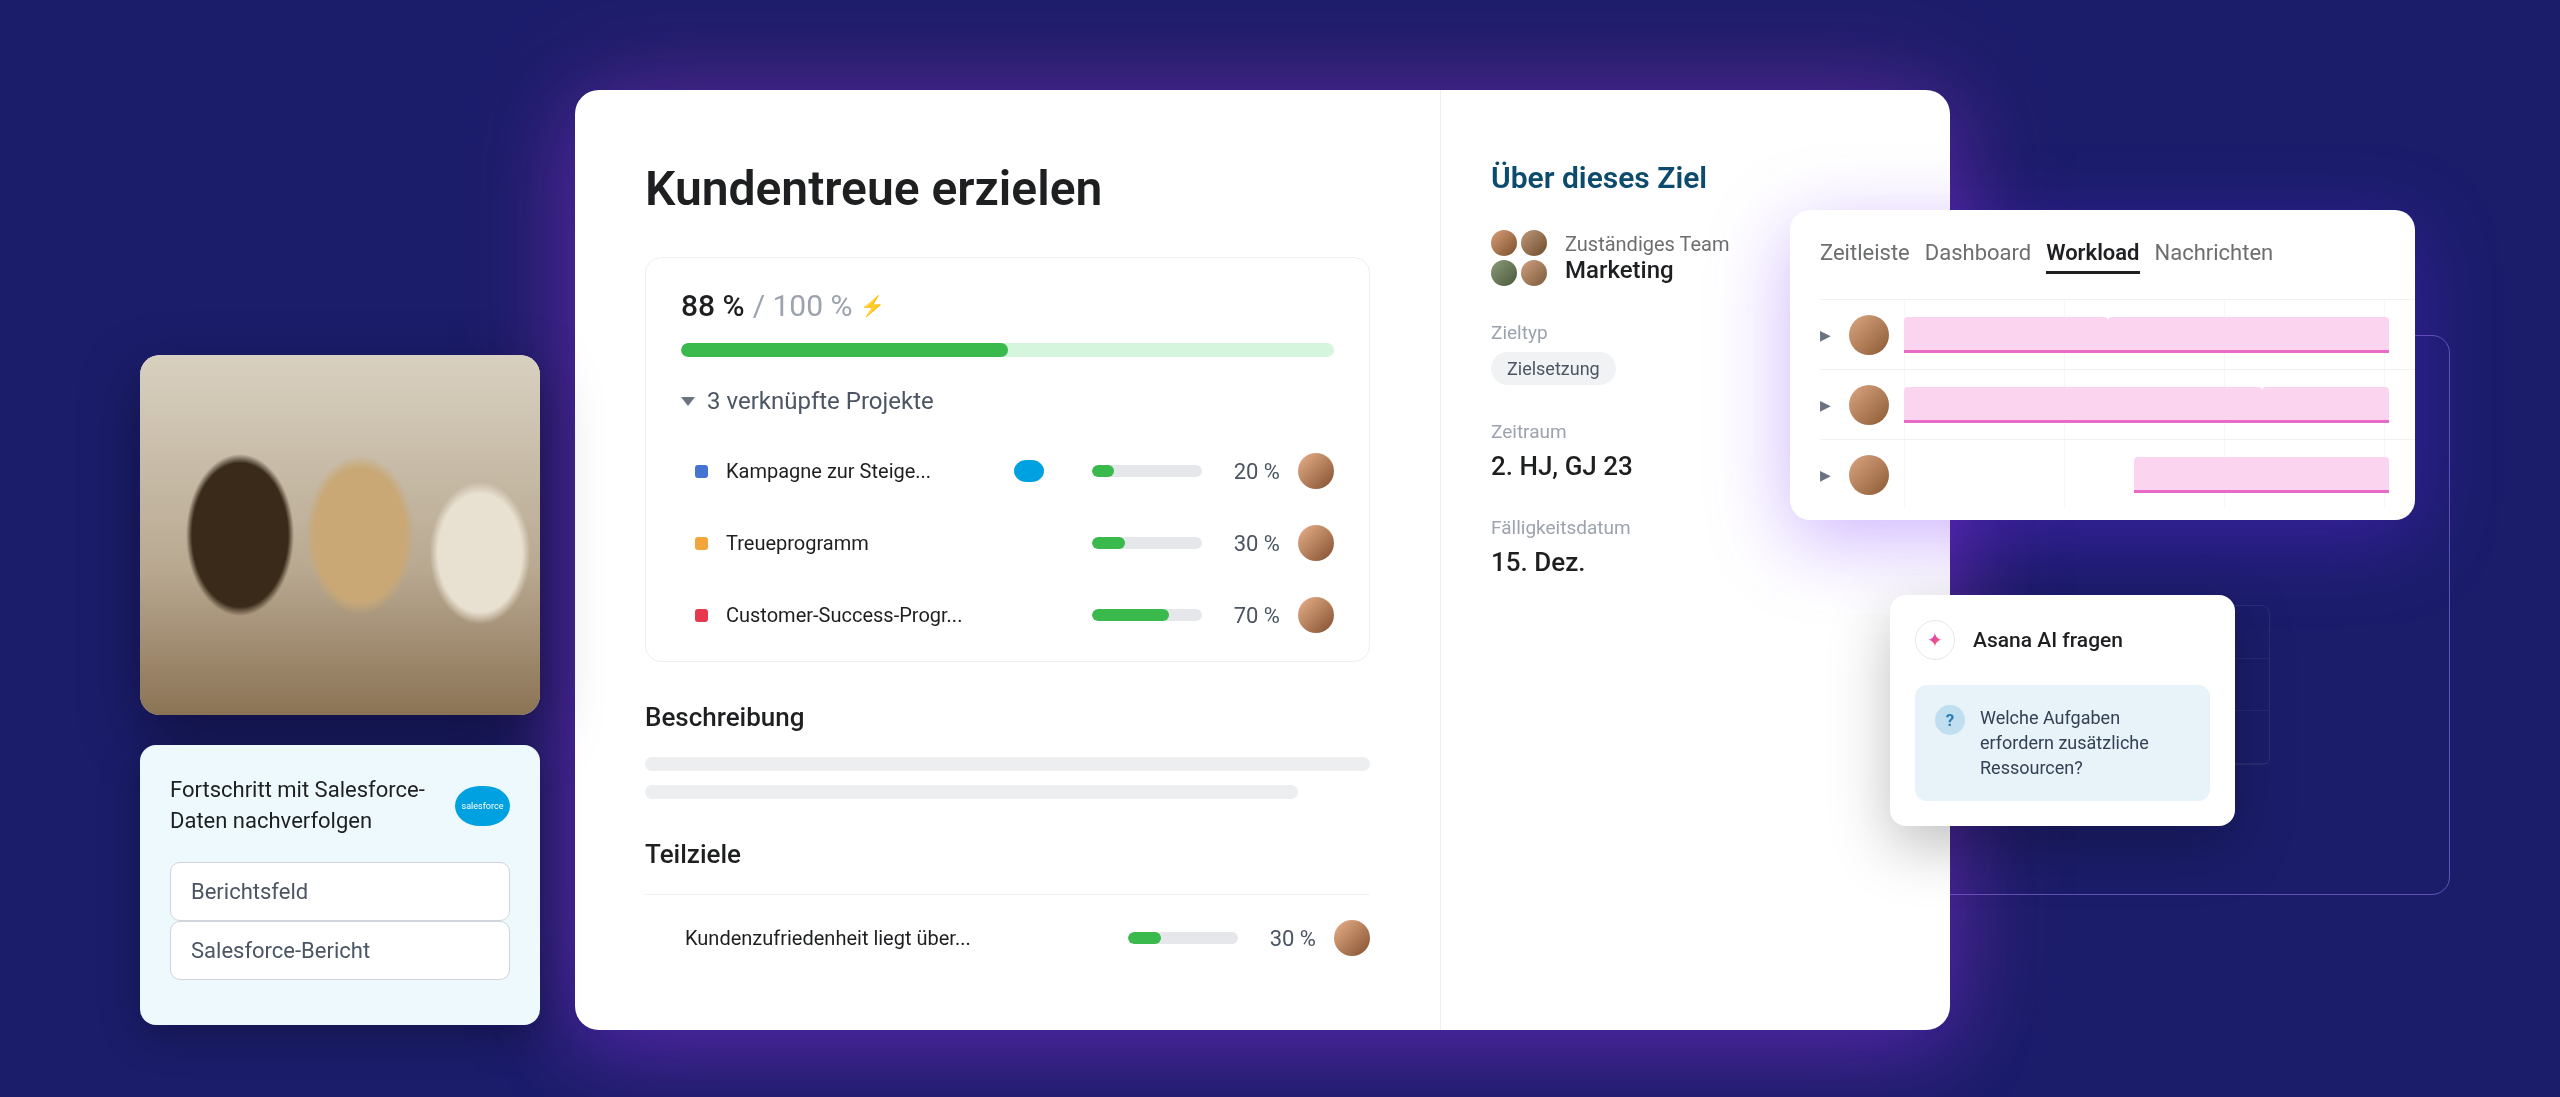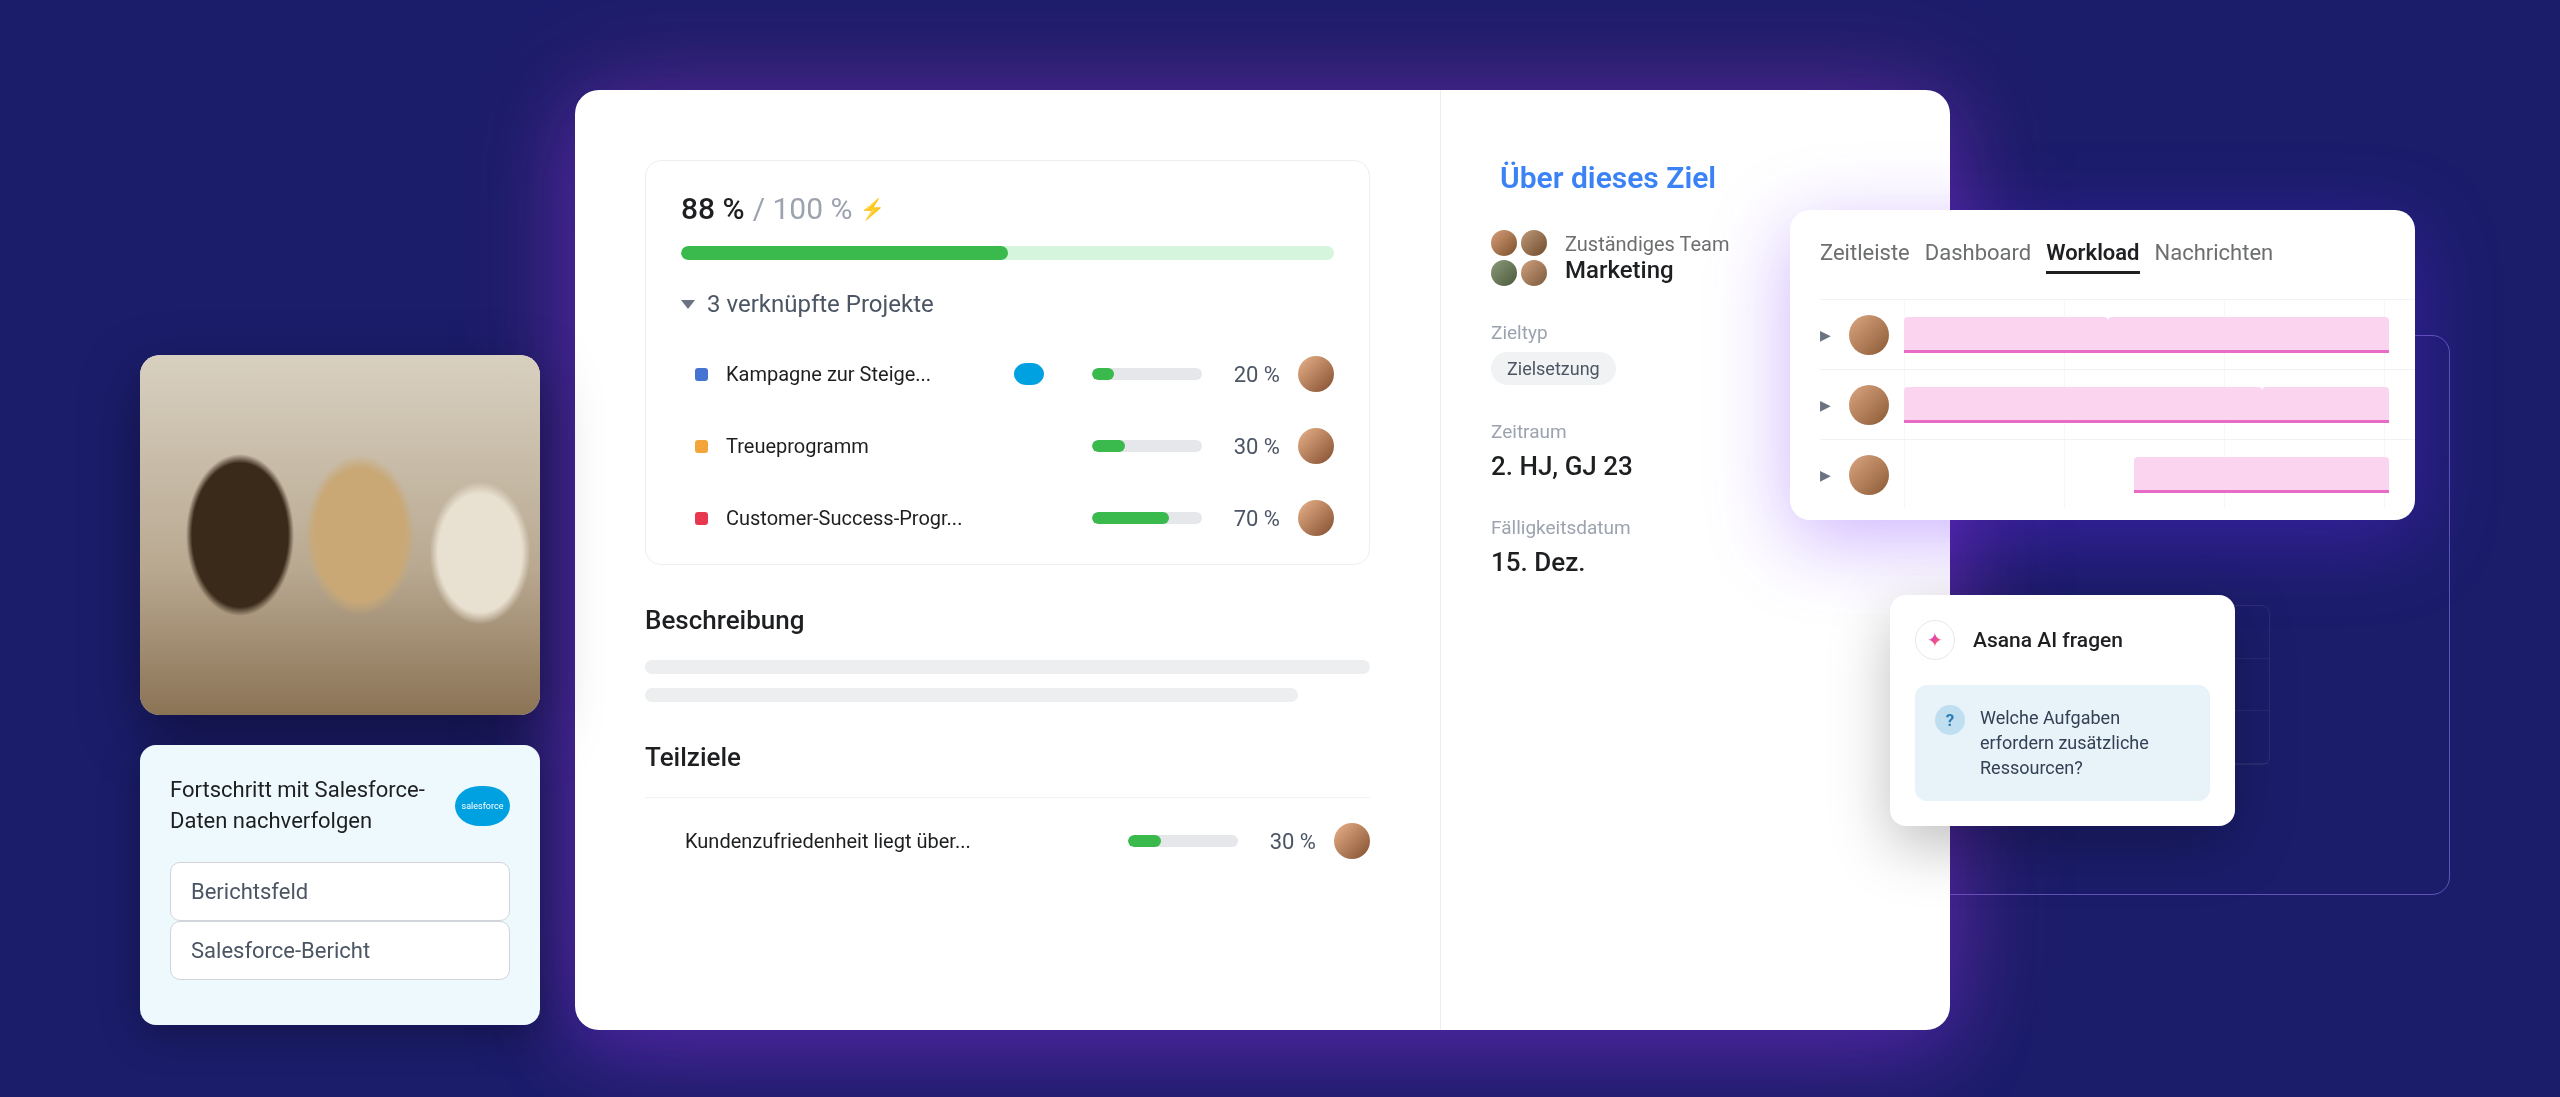--- a/index.html
+++ b/index.html
@@ -161,23 +161,22 @@
     display: flex;
     align-items: center;
     gap: 18px;
     border-top: 1px solid #f1f2f3;
     padding: 25px 0 25px 40px;
   }
   
   .about-h {
     font-size: 30px;
     font-weight: 600;
-    color: #3b82f6;
+    color: #0c4a6e;
     margin-bottom: 35px;
-    margin-left: 9px;
   }
   .owner-row {
     display: flex;
     gap: 18px;
     margin-bottom: 35px;
     align-items: center;
   }
   .owner-av {
     width: 52px; height: 52px; border-radius: 50%;
     background: linear-gradient(135deg,#e4c6a6,#9a6a44);
@@ -448,20 +447,21 @@
       <div class="ghost-line" style="width:40%"></div>
     </div>
   <div class="ghost-row">
       <span class="ghost-icon" style="color:#9aa0a6">◯</span>
       <div class="ghost-line" style="width:48%"></div>
     </div>
 </div>
 
 <div class="main-panel">
   <div class="left-col">
+    <h1 class="goal-title">Kundentreue erzielen</h1>
 
     <div class="progress-card">
       <div class="progress-head">
         <span>88 %</span>
         <span class="progress-total">/ 100 %</span>
         <span class="lightning">⚡</span>
       </div>
       <div class="progress-bar-outer">
         <div class="progress-bar-inner" style="width:50%"></div>
       </div>

